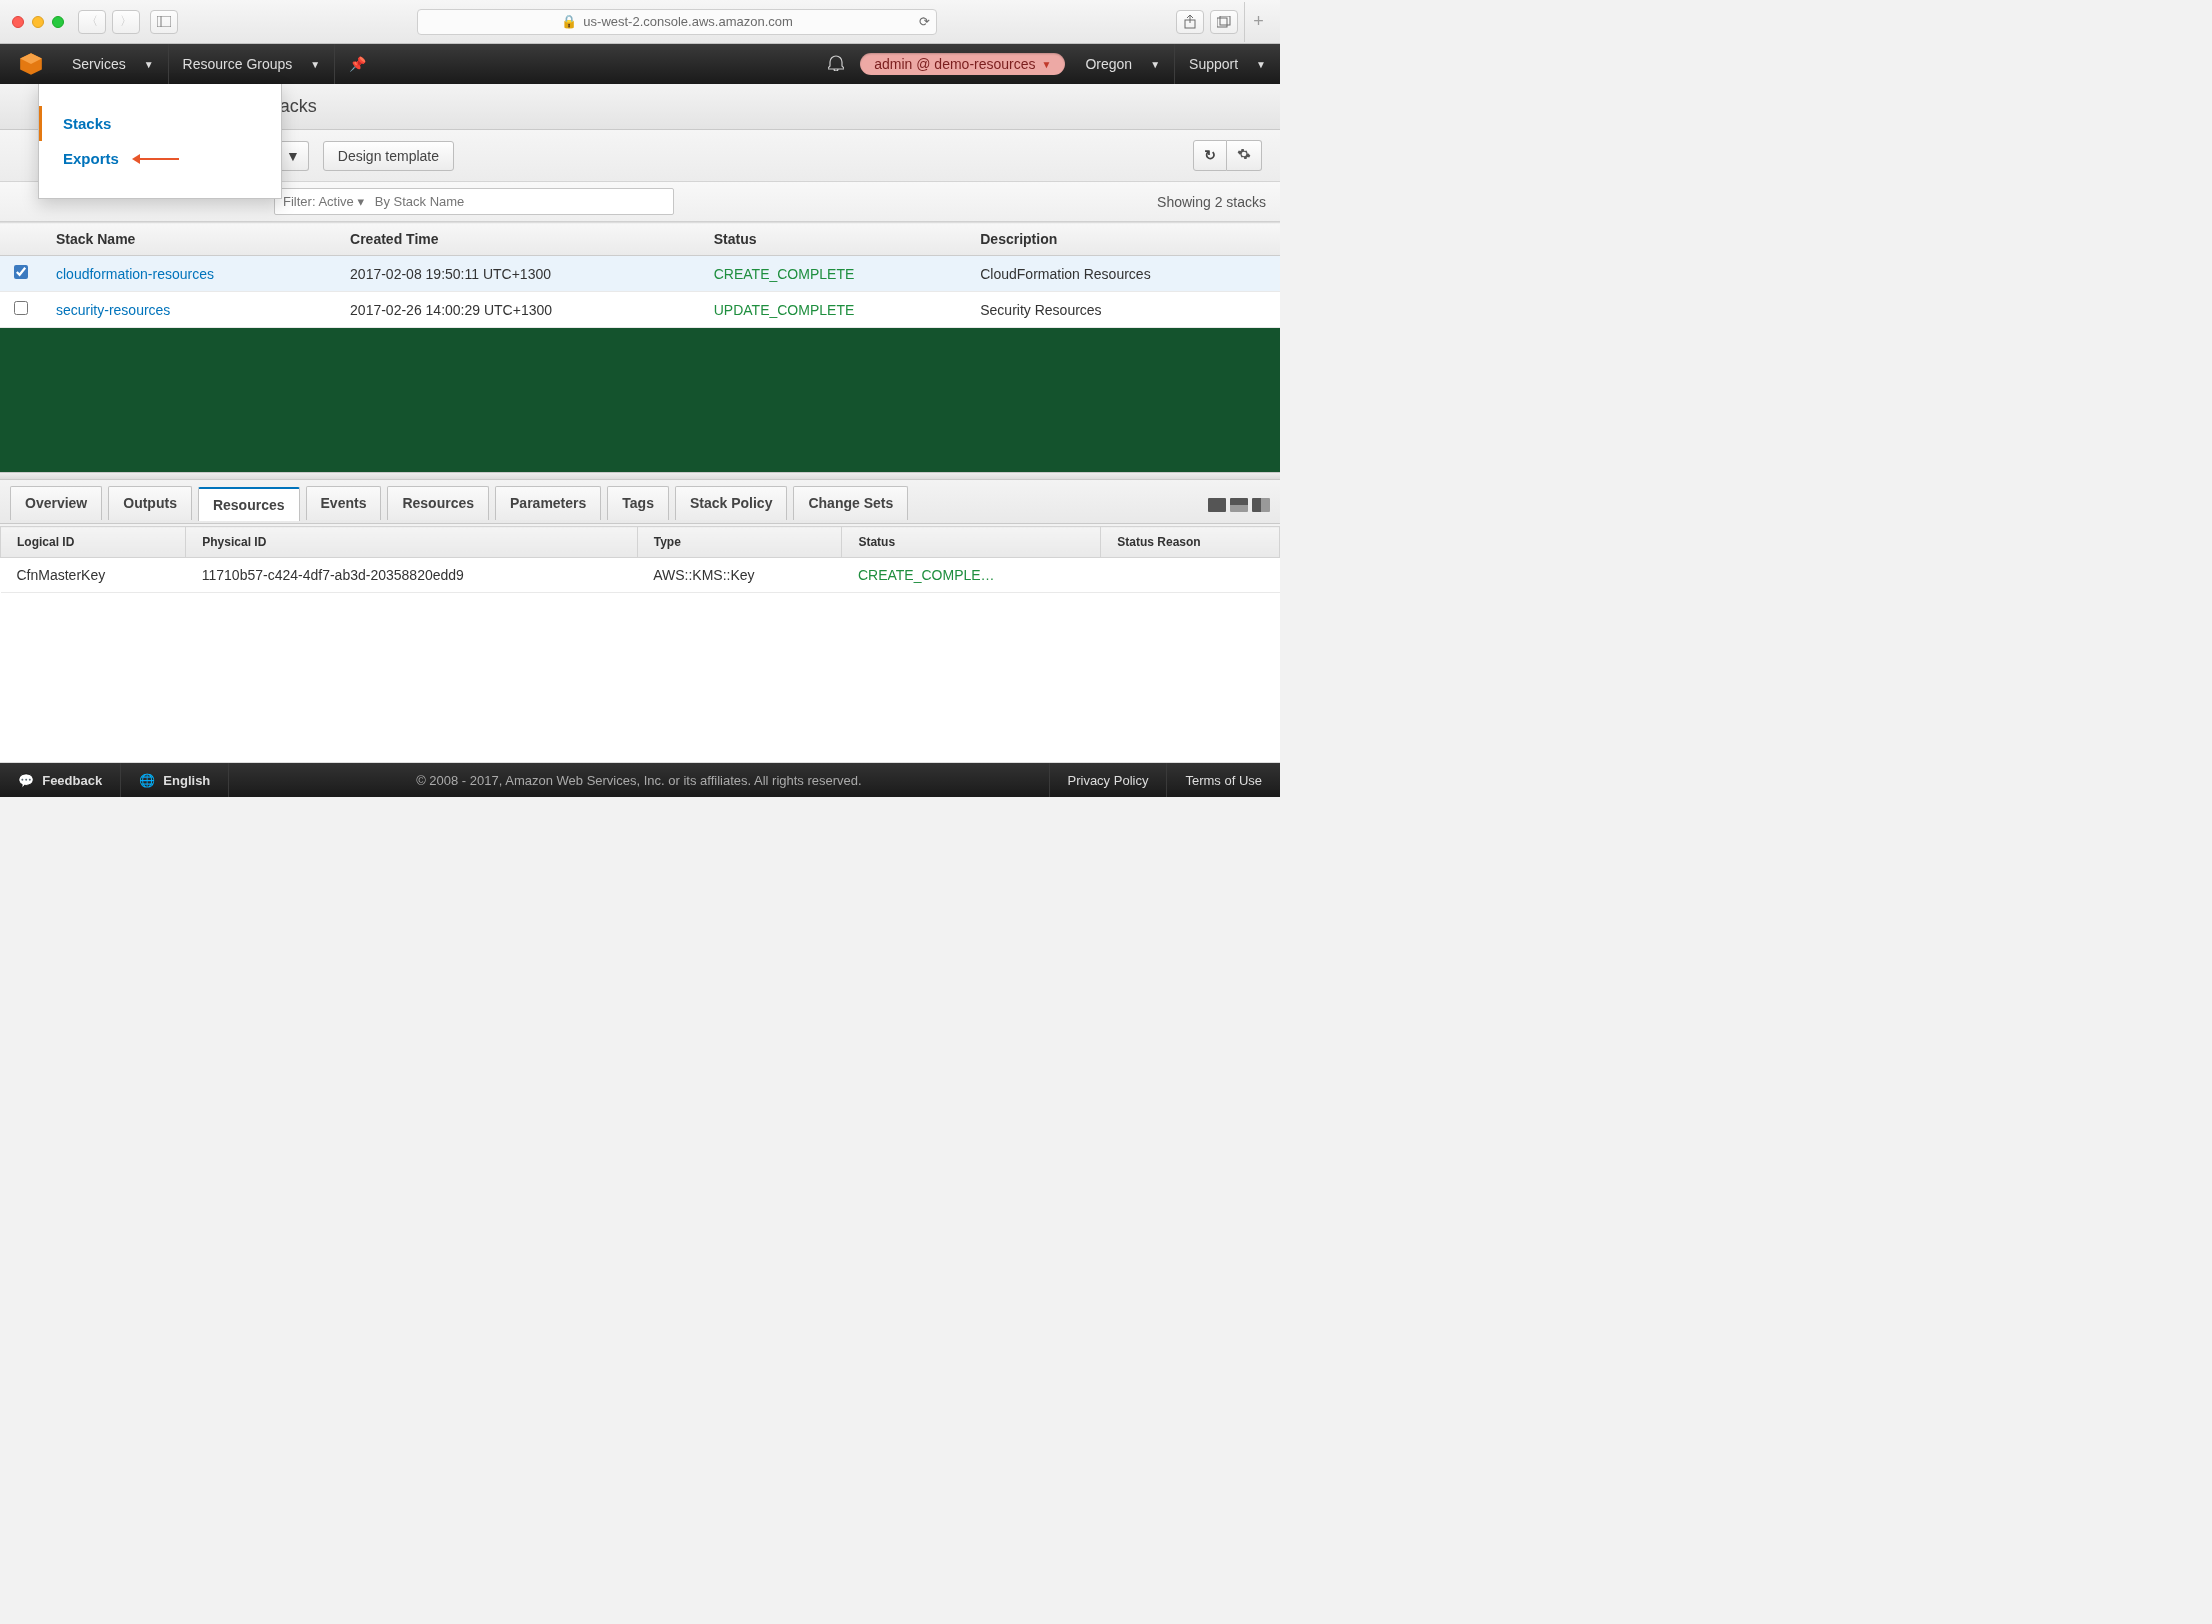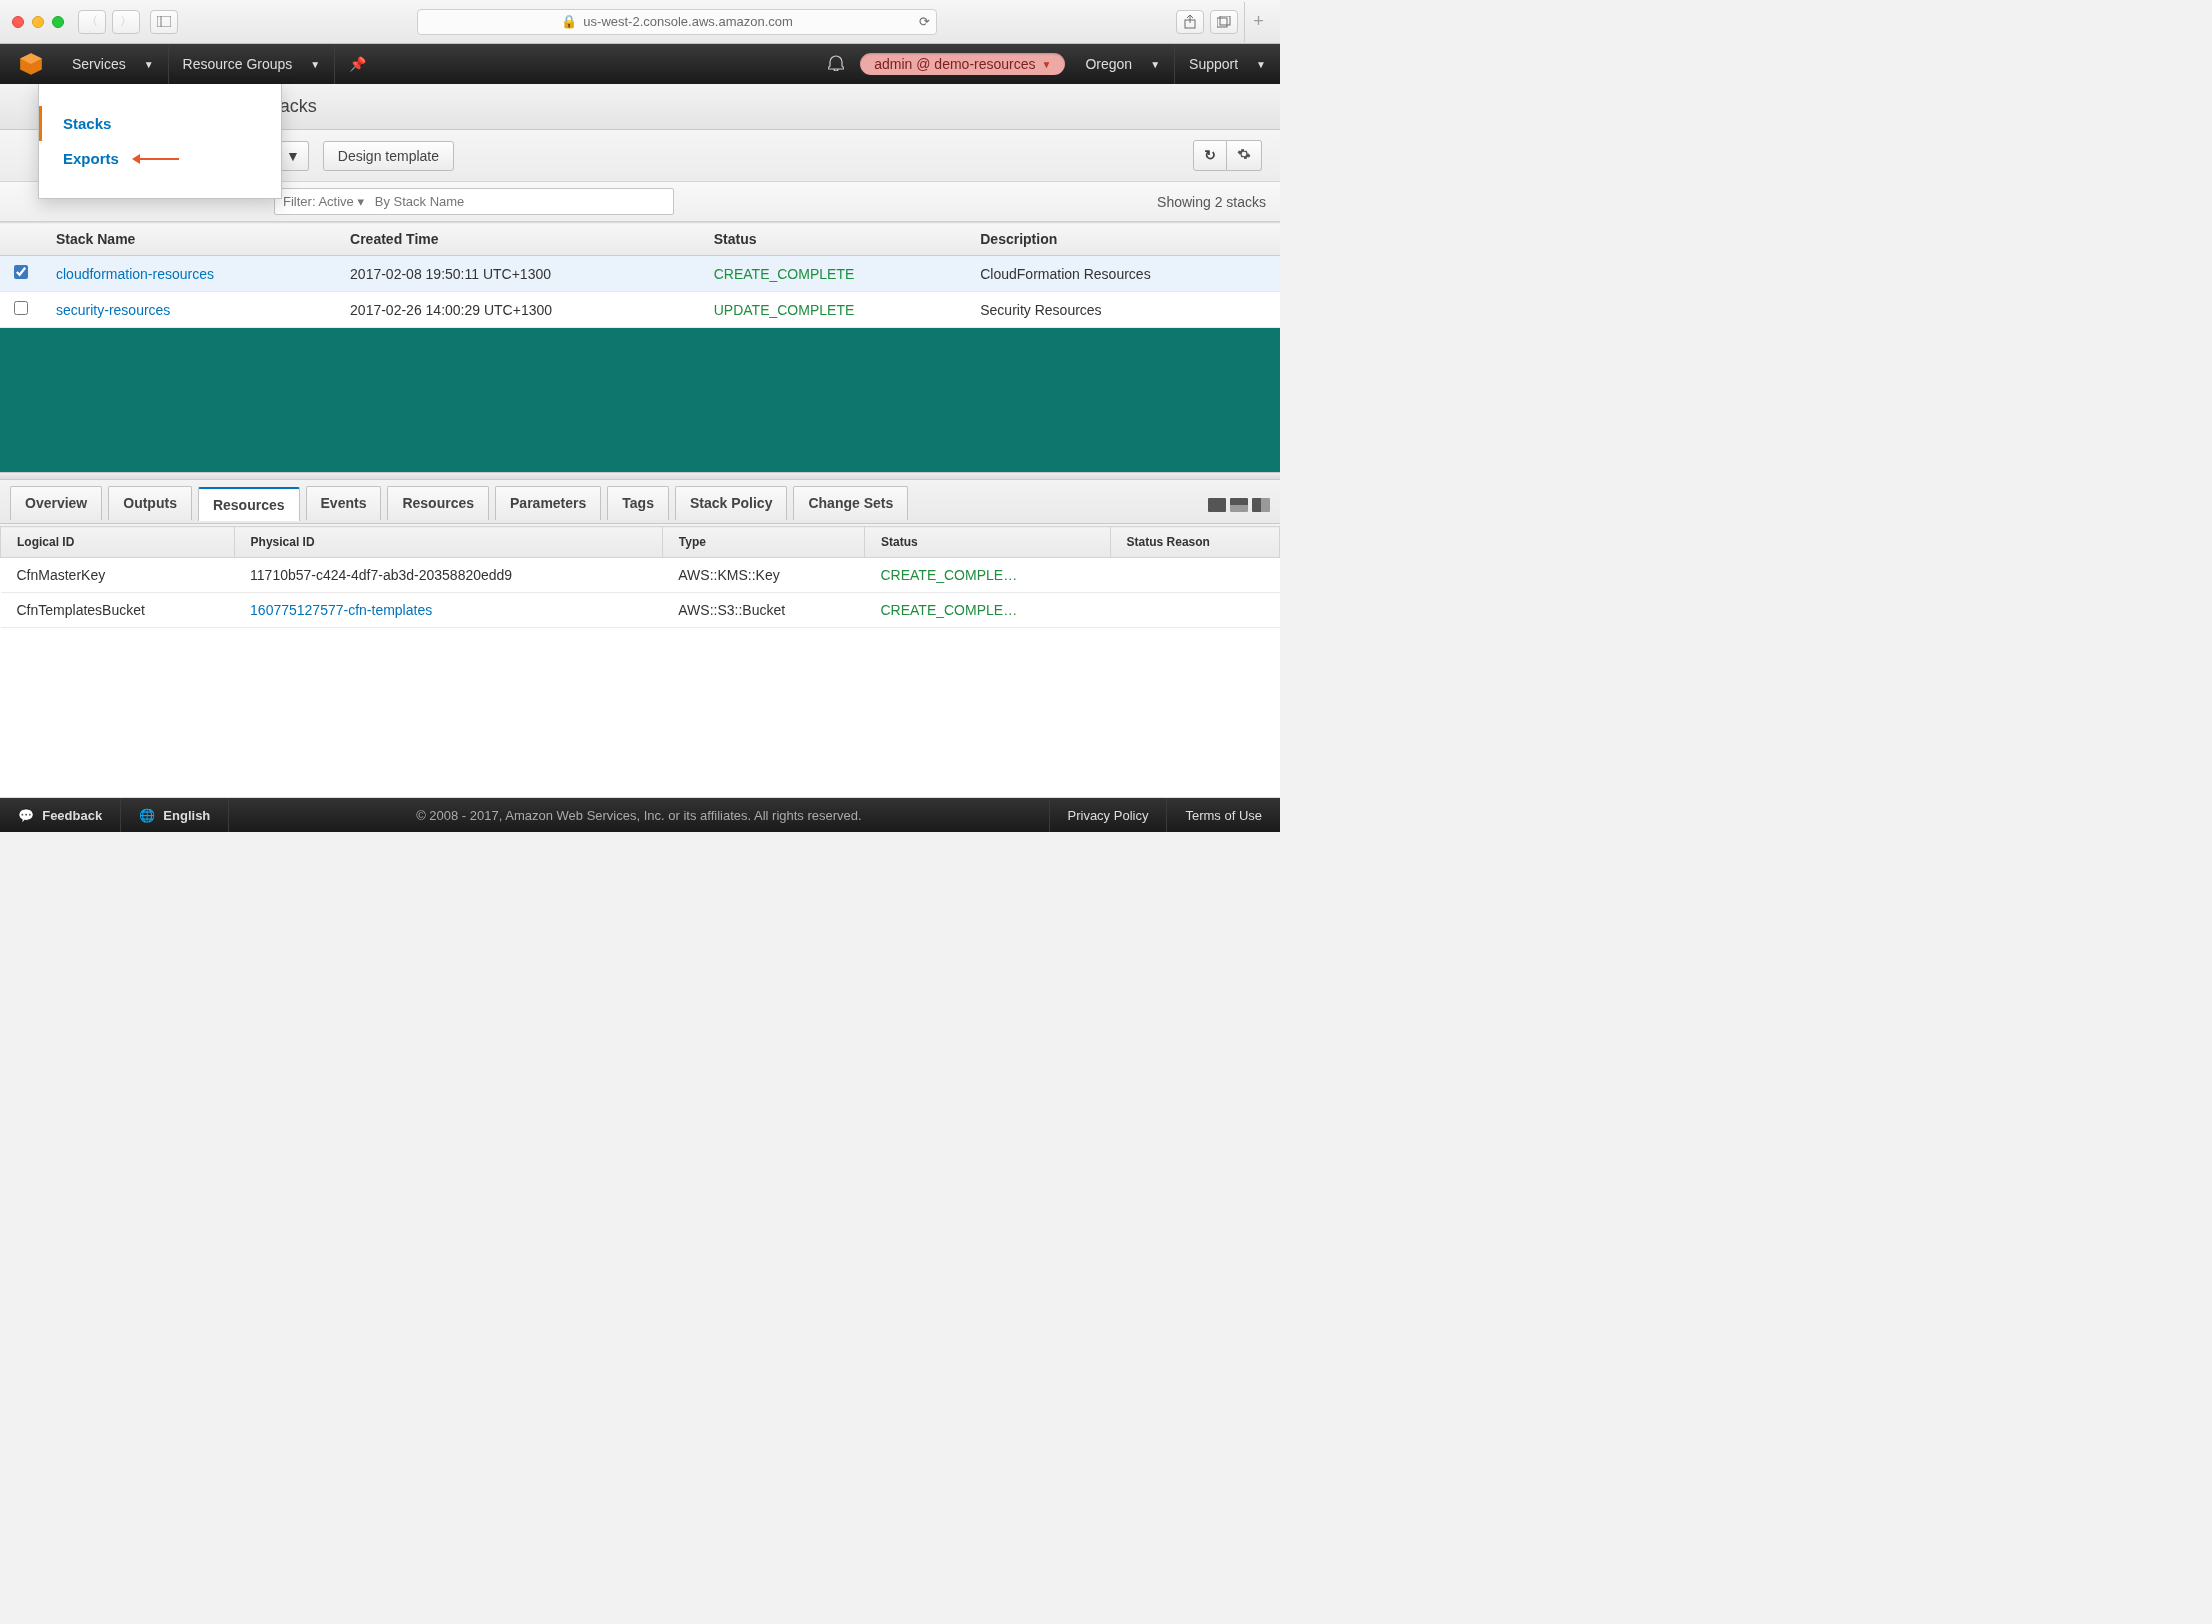--- a/index.html
+++ b/index.html
@@ -89,21 +89,21 @@
 
 
 .bottom-fill { background:#fff; height: 170px; border-bottom:1px solid #ddd; }
 .footer { height: 34px; background: linear-gradient(#333,#1a1a1a); display:flex; align-items:center; color:#ddd; font-size:13px; }
 .footer .fitem { padding: 0 18px; display:flex; align-items:center; gap:8px; border-right:1px solid #3a3a3a; height:100%; font-weight:bold; }
 .footer .copy { flex:1; text-align:center; color:#aaa; font-weight:normal; }
 .footer .flink { padding: 0 18px; border-left:1px solid #3a3a3a; height:100%; display:flex; align-items:center; }
 
 
 .app { width: 1280px; background:#f2f2f2; position:relative; }
-.stacks-area { background:#0f766e; min-height: 250px; }
+.stacks-area { background:#14532d; min-height: 250px; }
 .res-area { background:#fff; }
 
 input[type=checkbox] { width:14px; height:14px; accent-color: #3b7ac0; }
 </style>
 </head>
 <body>
 
 <div class="app">
 
   <div class="safari-bar">
@@ -286,27 +286,20 @@
         </tr>
       </thead>
       <tbody id="res-body">
           <tr>
     <td>CfnMasterKey</td>
     <td><span>11710b57-c424-4df7-ab3d-20358820edd9</span></td>
     <td>AWS::KMS::Key</td>
     <td class="status-green">CREATE_COMPLE…</td>
     <td></td>
           </tr>
-          <tr>
-    <td>CfnTemplatesBucket</td>
-    <td><span class="link">160775127577-cfn-templates</span></td>
-    <td>AWS::S3::Bucket</td>
-    <td class="status-green">CREATE_COMPLE…</td>
-    <td></td>
-          </tr>
         </tbody>
     </table>
     <div class="bottom-fill"></div>
   </div>
 
   <div class="footer">
     <div class="fitem">
       <span>💬</span>
       <span>Feedback</span>
     </div>

